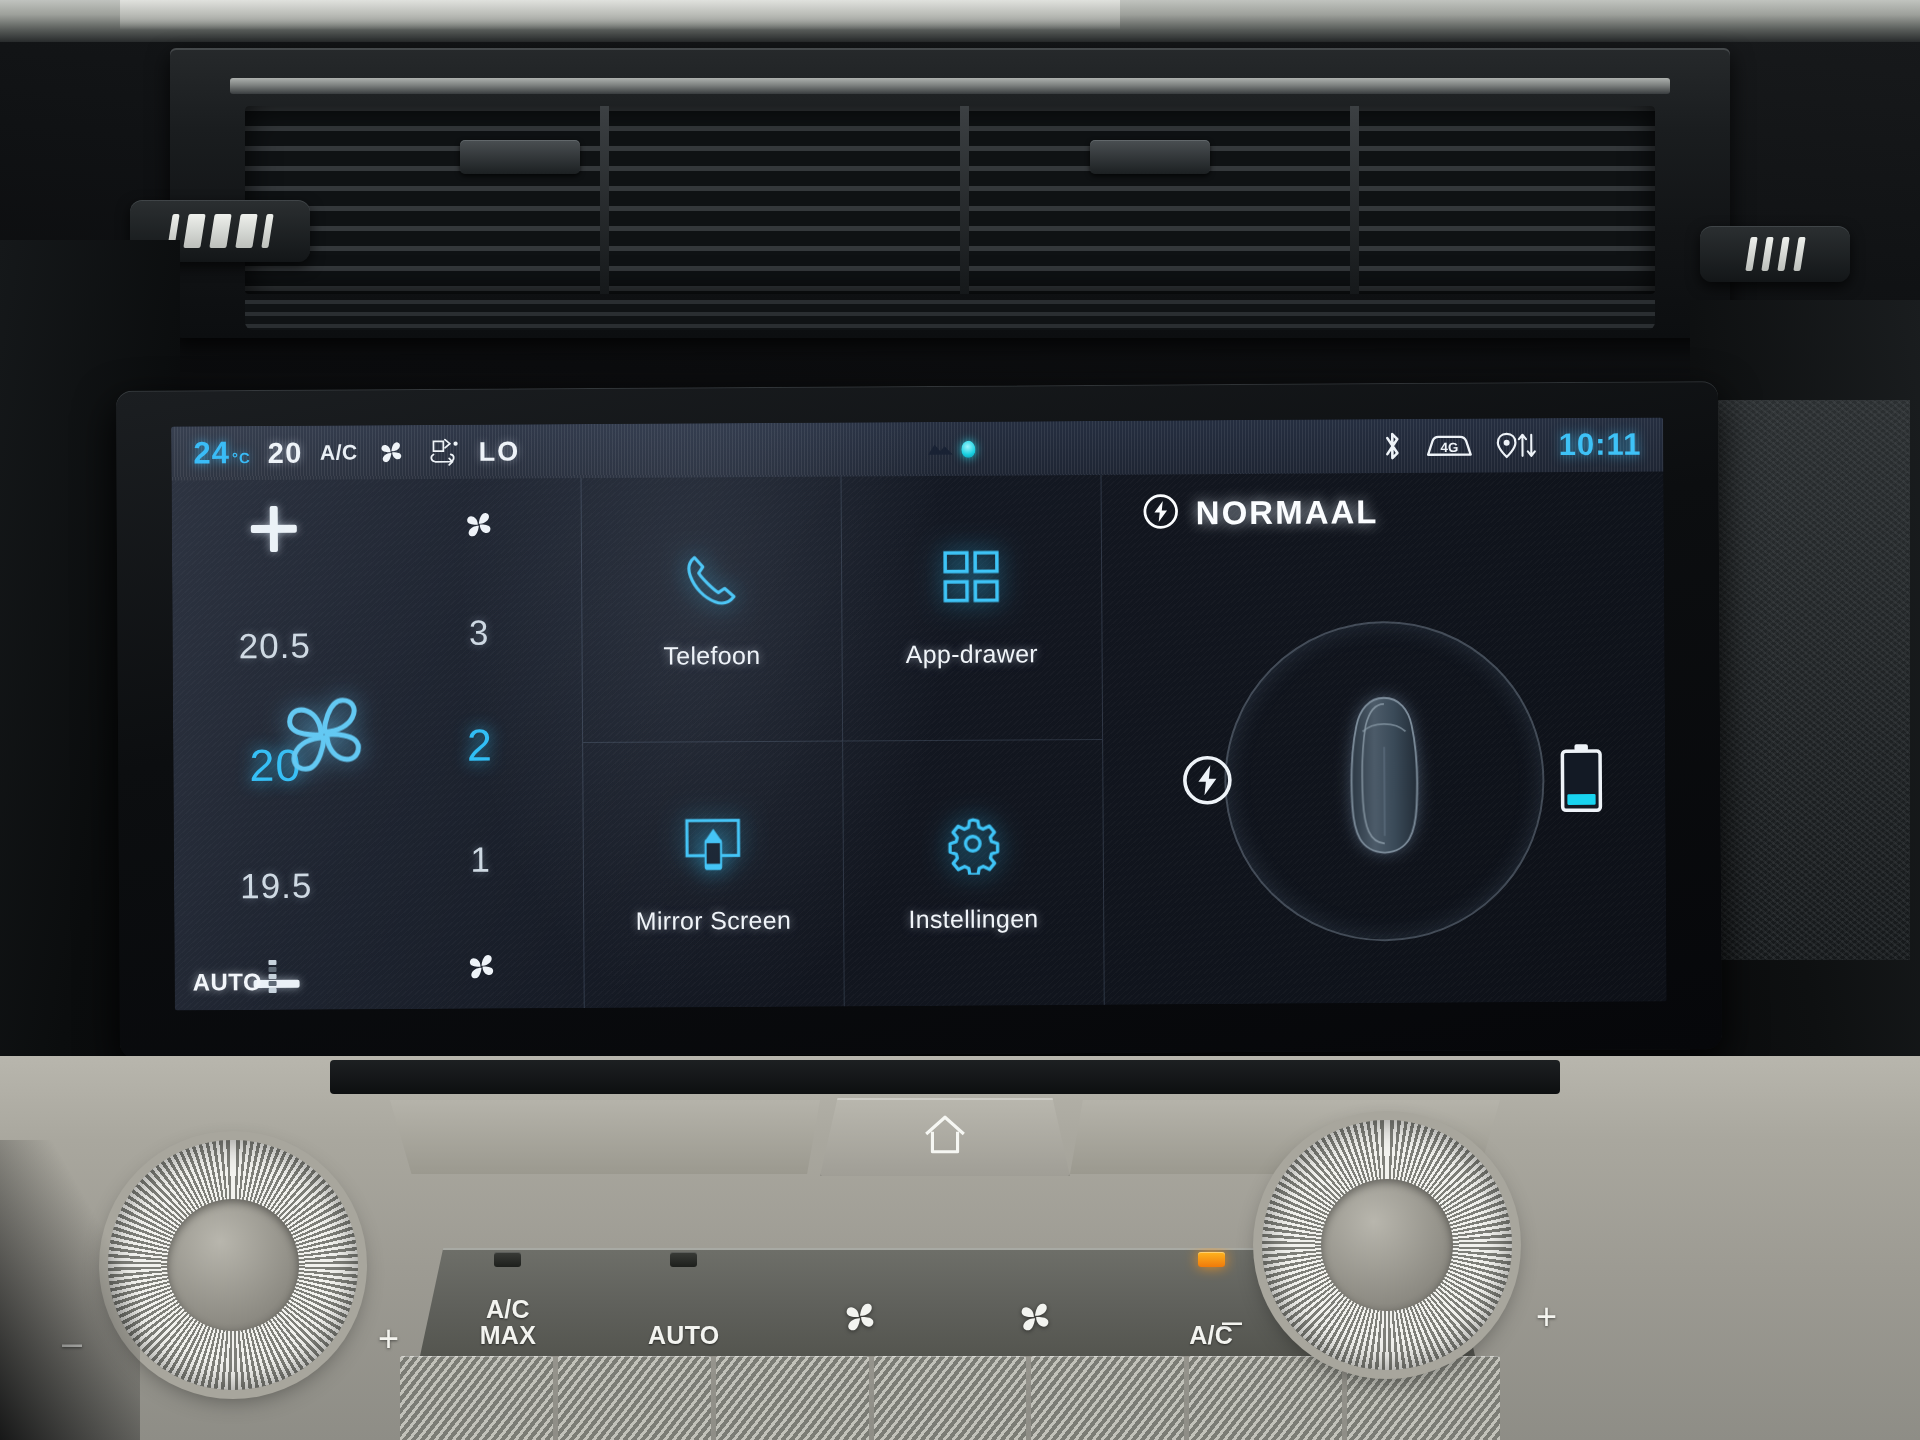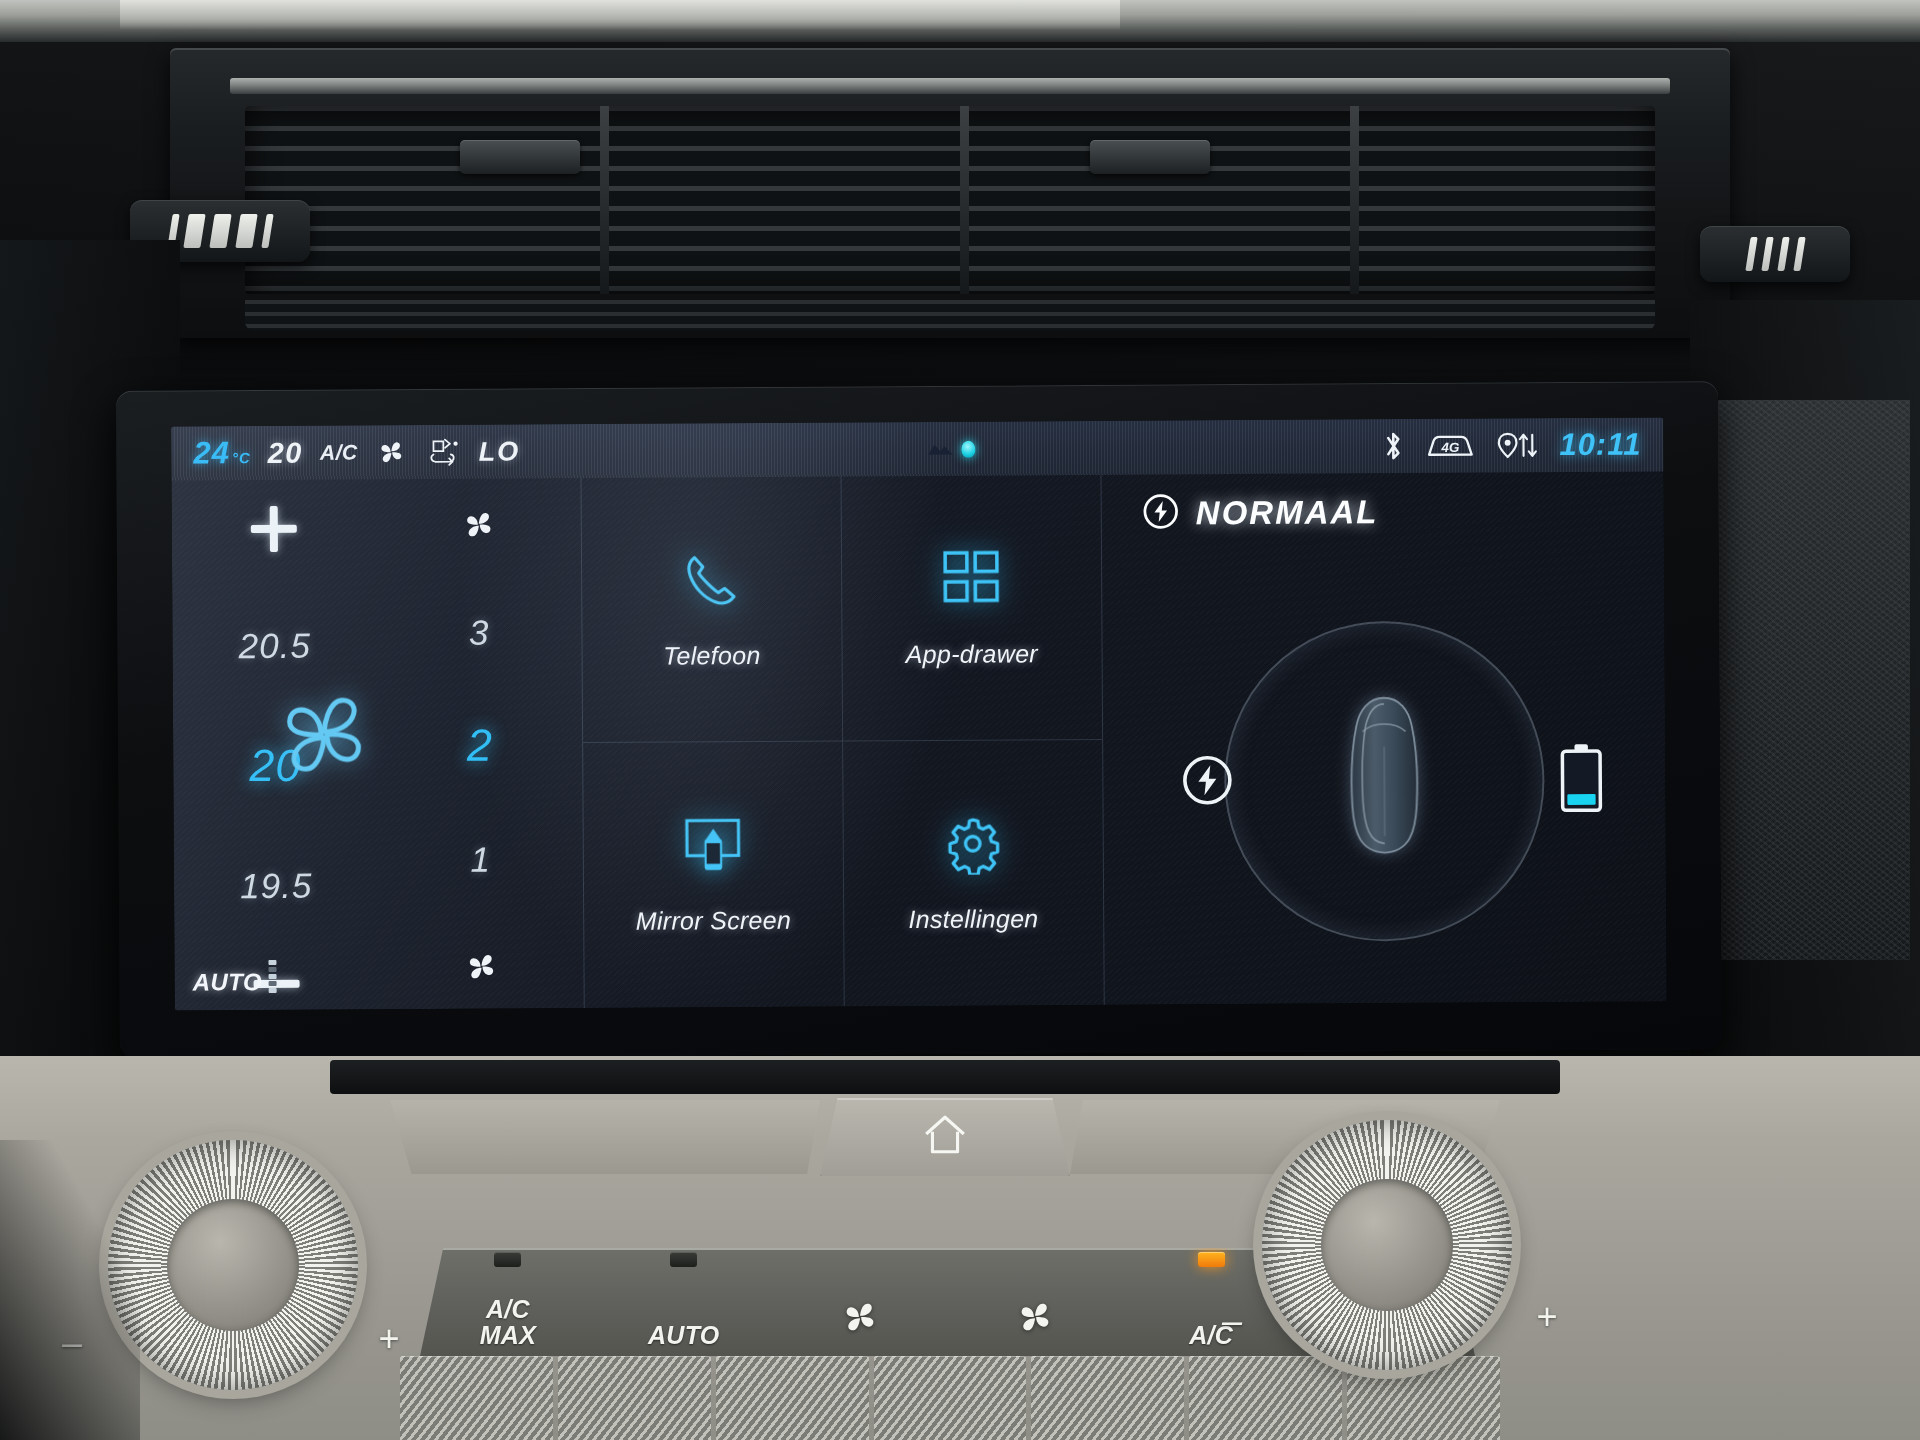--- a/index.html
+++ b/index.html
@@ -10,21 +10,20 @@
     background: #0a0b0d;
     overflow: hidden;
     position: relative;
   }
 
   
   #dashboard {
     position: absolute; inset: 0;
     background:
       linear-gradient(185deg, #181a1c 0%, #101214 18%, #0c0d0f 30%, #0a0b0c 40%, #0e1012 55%, #121416 100%);
-    font-style: italic;
   }
 
   
   .top-light {
     position: absolute; left: 0; top: 0; width: 1920px; height: 42px;
     background: linear-gradient(180deg, #cfd2cd 0%, #a9aca6 35%, #5f6360 70%, #2a2d2e 100%);
     opacity: .92;
   }
   .top-light-2 {
     position: absolute; left: 120px; top: 0; width: 1000px; height: 30px;

